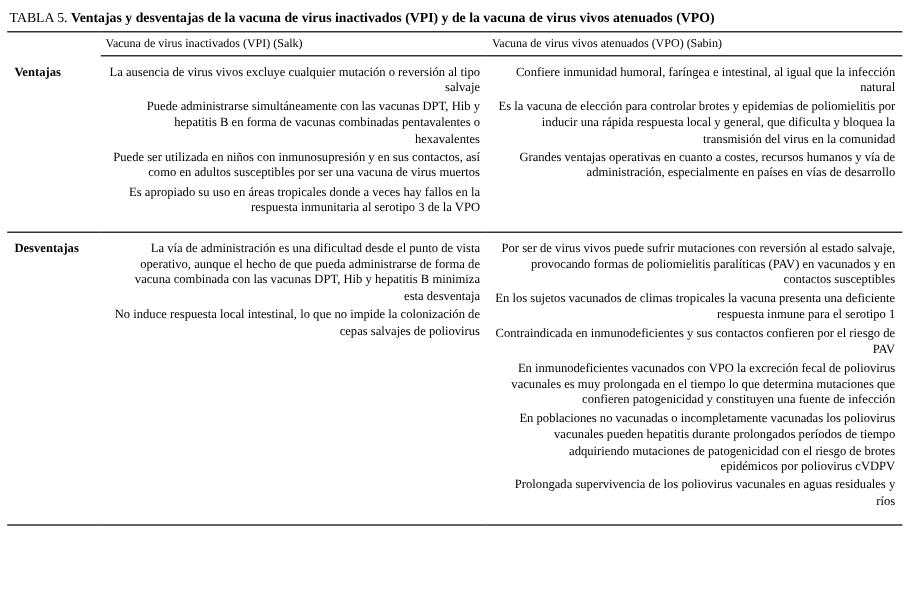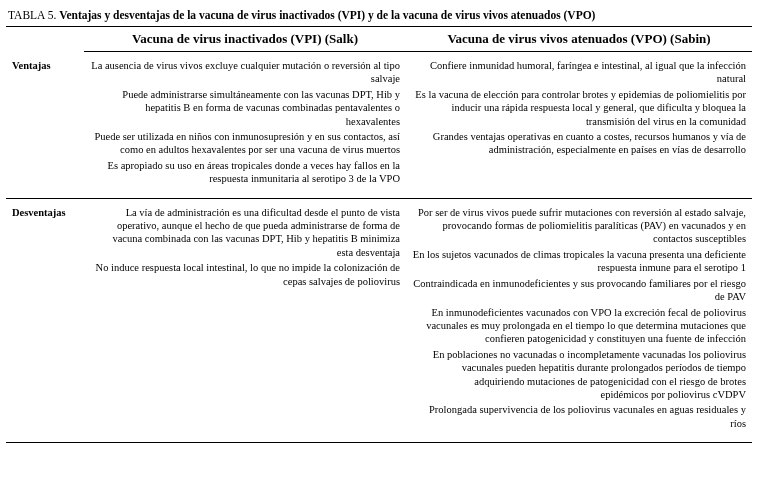--- a/index.html
+++ b/index.html
@@ -34,23 +34,23 @@
     font-weight: bold;
   }
   table.main {
     width: 746px;
     border-collapse: collapse;
     table-layout: fixed;
   }
   .hdr-row td {
     border-top: 1.3px solid #000;
     border-bottom: 1.3px solid #000;
-    text-align: center;
-    font-weight: bold;
-    font-size: 13px;
+    text-align: left;
+    font-weight: normal;
+    font-size: 10px;
     padding: 4px 4px 4px 4px;
     vertical-align: middle;
   }
   .hdr-row td.blank {
     border-top: 1.6px solid #000;
     border-bottom: none;
   }
   .col-label {
     width: 78px;
   }
@@ -120,21 +120,21 @@
         <td>Vacuna de virus inactivados (VPI) (Salk)</td>
         <td>Vacuna de virus vivos atenuados (VPO) (Sabin)</td>
       </tr>
 
       <tr class="body-row">
         <td class="row-label">Ventajas</td>
         <td>
           <ul class="items">
             <li>La ausencia de virus vivos excluye cualquier mutación o reversión al tipo salvaje</li>
             <li>Puede administrarse simultáneamente con las vacunas DPT, Hib y hepatitis B en forma de vacunas combinadas pentavalentes o hexavalentes</li>
-            <li>Puede ser utilizada en niños con inmunosupresión y en sus contactos, así como en adultos hexavalentes por ser una vacuna de virus muertos</li>
+            <li>Puede ser utilizada en niños con inmunosupresión y en sus contactos, así como en adultos susceptibles por ser una vacuna de virus muertos</li>
             <li>Es apropiado su uso en áreas tropicales donde a veces hay fallos en la respuesta inmunitaria al serotipo 3 de la VPO</li>
           </ul>
         </td>
         <td>
           <ul class="items">
             <li>Confiere inmunidad humoral, faríngea e intestinal, al igual que la infección natural</li>
             <li>Es la vacuna de elección para controlar brotes y epidemias de poliomielitis por inducir una rápida respuesta local y general, que dificulta y bloquea la transmisión del virus en la comunidad</li>
             <li>Grandes ventajas operativas en cuanto a costes, recursos humanos y vía de administración, especialmente en países en vías de desarrollo</li>
           </ul>
         </td>
@@ -151,21 +151,21 @@
         <td>
           <ul class="items">
             <li>La vía de administración es una dificultad desde el punto de vista operativo, aunque el hecho de que pueda administrarse de forma de vacuna combinada con las vacunas DPT, Hib y hepatitis B minimiza esta desventaja</li>
             <li>No induce respuesta local intestinal, lo que no impide la colonización de cepas salvajes de poliovirus</li>
           </ul>
         </td>
         <td>
           <ul class="items">
             <li>Por ser de virus vivos puede sufrir mutaciones con reversión al estado salvaje, provocando formas de poliomielitis paralíticas (PAV) en vacunados y en contactos susceptibles</li>
             <li>En los sujetos vacunados de climas tropicales la vacuna presenta una deficiente respuesta inmune para el serotipo 1</li>
-            <li>Contraindicada en inmunodeficientes y sus provocando familiares por el riesgo de PAV</li>
+            <li>Contraindicada en inmunodeficientes y sus contactos confieren por el riesgo de PAV</li>
             <li>En inmunodeficientes vacunados con VPO la excreción fecal de poliovirus vacunales es muy prolongada en el tiempo lo que determina mutaciones que confieren patogenicidad y constituyen una fuente de infección</li>
             <li>En poblaciones no vacunadas o incompletamente vacunadas los poliovirus vacunales pueden hepatitis durante prolongados períodos de tiempo adquiriendo mutaciones de patogenicidad con el riesgo de brotes epidémicos por poliovirus cVDPV</li>
             <li>Prolongada supervivencia de los poliovirus vacunales en aguas residuales y ríos</li>
           </ul>
         </td>
       </tr>
 
       <tr class="bottom-rule">
         <td></td>
         <td></td>

